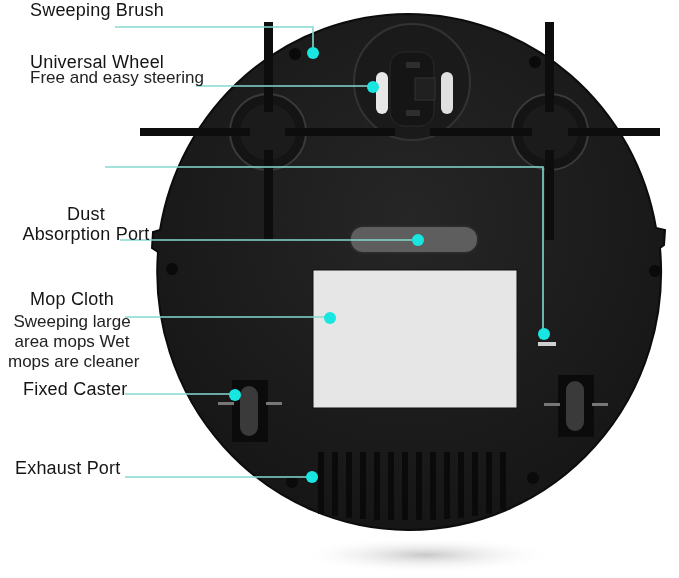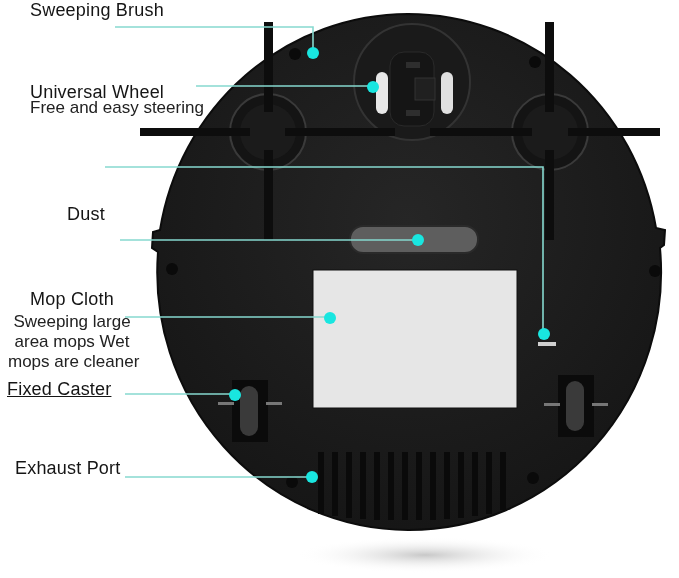--- a/index.html
+++ b/index.html
@@ -132,38 +132,39 @@
       <circle cx="330" cy="318" r="6"></circle>
       <circle cx="235" cy="395" r="6"></circle>
       <circle cx="312" cy="477" r="6"></circle>
     </g>
   </svg>
 
   <div class="label l-left" style="left:30px; top:0px;">
     <div class="title">Sweeping Brush</div>
   </div>
 
-  <div class="label l-left" style="left:30px; top:82px;">
+  <div class="label l-left" style="left:30px; top:52px;">
     <div class="title">Universal Wheel</div>
     <div class="sub" style="margin-top:-2px;">Free and easy steering</div>
   </div>
 
 
   <div class="label" style="left:12px; top:204px; width:148px;">
     <div class="title">Dust</div>
+    <div class="title">Absorption Port</div>
   </div>
 
   <div class="label" style="left:8px; top:289px; width:128px;">
     <div class="title">Mop Cloth</div>
     <div class="sub" style="margin-top:3px;line-height:20px;">Sweeping large</div>
     <div class="sub" style="line-height:20px;">area mops Wet</div>
     <div class="sub" style="line-height:20px;">mops are cleaner</div>
   </div>
 
-  <div class="label l-left" style="left:7px; top:379px;text-decoration:underline;">
+  <div class="label l-left" style="left:23px; top:379px;">
     <div class="title">Fixed Caster</div>
   </div>
 
   <div class="label l-left" style="left:15px; top:458px;">
     <div class="title">Exhaust Port</div>
   </div>
 
 </div>
 
 </body></html>

